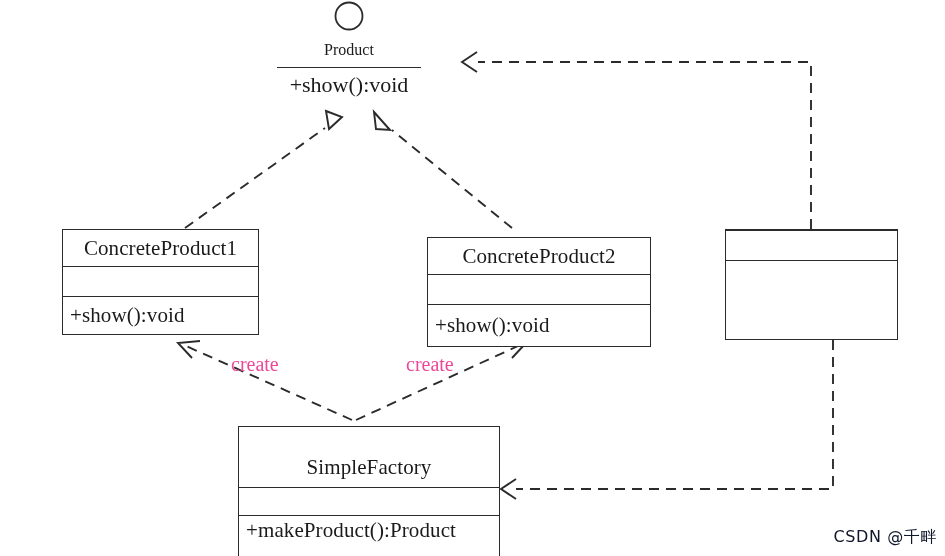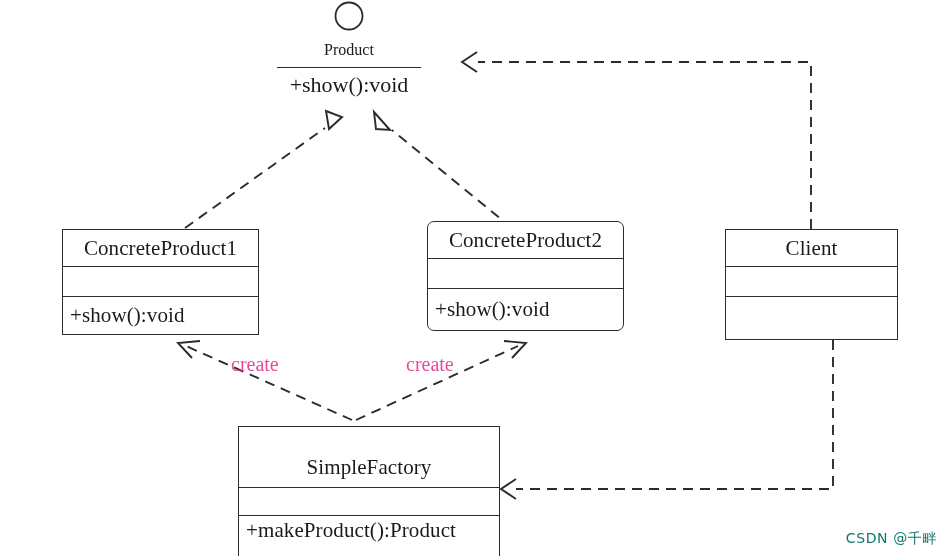--- a/index.html
+++ b/index.html
@@ -86,22 +86,22 @@
     font-size: 20px;
     line-height: 1;
     color: #ec4899;
     white-space: nowrap;
   }
   #watermark {
     position: absolute;
     right: 8px;
     bottom: 8px;
     font-family: "DejaVu Sans", "Liberation Sans", sans-serif;
-    font-size: 14px;
-    color: #0f766e;
+    font-size: 16px;
+    color: #0f172a;
     letter-spacing: 0.6px;
     white-space: nowrap;
   }
 </style>
 </head>
 <body>
 
 <div id="canvas">
 
   <svg class="layer" viewBox="0 0 945 556" xmlns="http://www.w3.org/2000/svg">
@@ -150,36 +150,33 @@
       <span class="cls-name">ConcreteProduct1</span>
     </div>
     <div class="compartment sep left" style="height:30px;">
       <span class="cls-member"></span>
     </div>
     <div class="compartment sep left" style="flex:1;">
       <span class="cls-member">+show():void</span>
     </div>
   </div>
 
-  <div class="uml-box" style="left:427px; top:221px; width:197px; height:110px;border-radius:7px;">
+  <div class="uml-box" style="left:427px; top:237px; width:224px; height:110px;">
     <div class="compartment" style="height:36px;">
       <span class="cls-name">ConcreteProduct2</span>
     </div>
     <div class="compartment sep left" style="height:30px;">
       <span class="cls-member"></span>
     </div>
     <div class="compartment sep left" style="flex:1;">
       <span class="cls-member">+show():void</span>
     </div>
   </div>
 
   <div class="uml-box" style="left:725px; top:229px; width:173px; height:111px;">
-    <div class="compartment" style="height:36px;">
-      <span class="cls-name">Client</span>
-    </div>
     <div class="compartment sep left" style="height:30px;">
       <span class="cls-member"></span>
     </div>
     <div class="compartment sep left" style="flex:1;">
       <span class="cls-member"></span>
     </div>
   </div>
 
   <div class="uml-box" style="left:238px; top:426px; width:262px; height:134px;">
     <div class="compartment" style="height:40px;margin-top:20px;">

